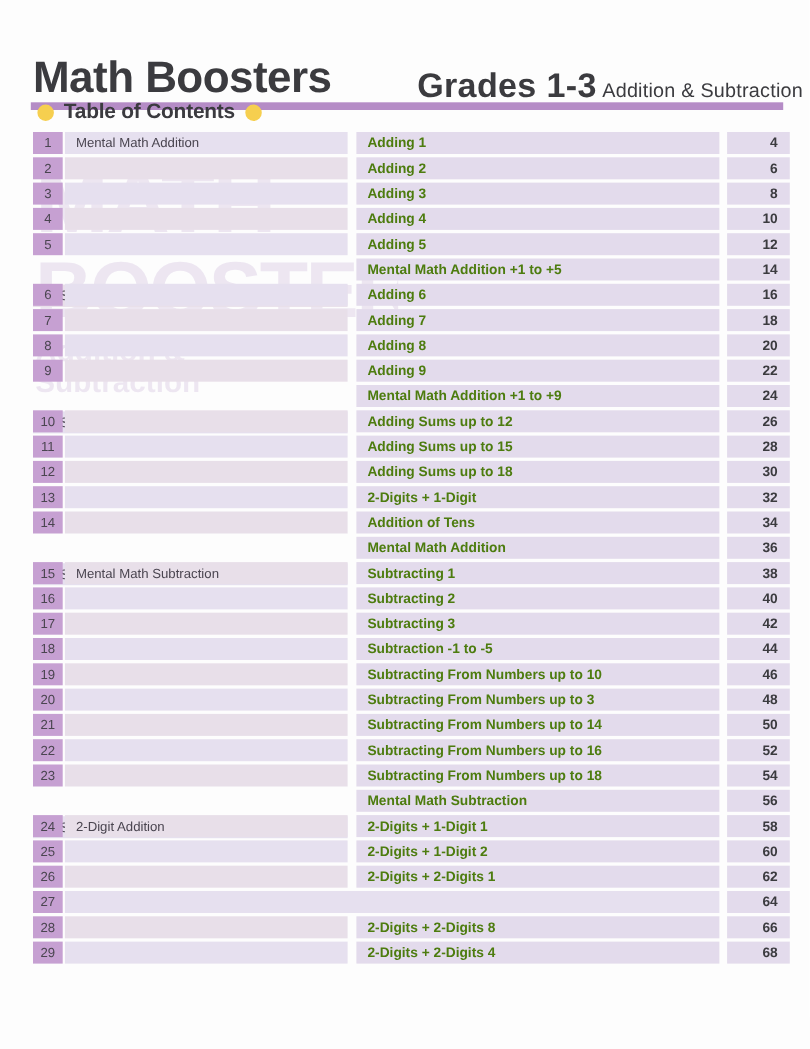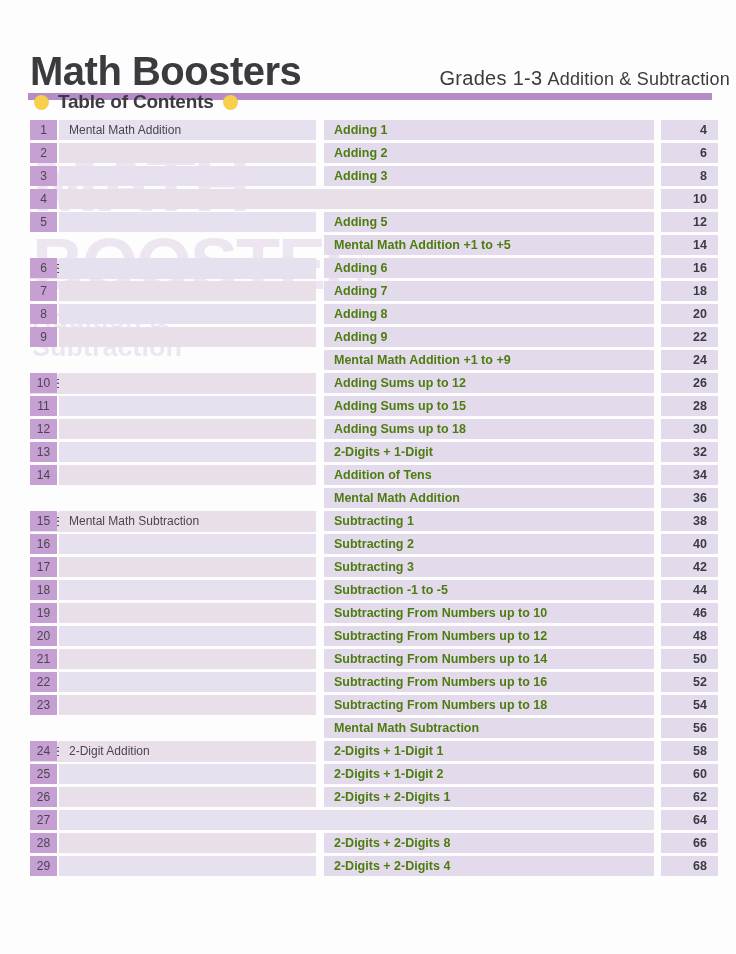--- a/index.html
+++ b/index.html
@@ -43,22 +43,22 @@
   }
   .title-right {
     position: absolute;
     right: 6px;
     top: 14px;
     white-space: nowrap;
     color: #3b3b3f;
     line-height: 30px;
   }
   .grades {
-    font-size: 20px;
-    font-weight: normal;
+    font-size: 31px;
+    font-weight: bold;
     letter-spacing: 0.3px;
   }
   .subject {
     font-size: 18px;
     font-weight: normal;
     letter-spacing: 0.2px;
     margin-left: 5px;
   }
   .rule {
     position: absolute;
@@ -234,20 +234,21 @@
         </div>
         <div class="row">
           <div class="cell col-num">3</div>
           <div class="cell col-sect tint-a"></div>
           <div class="cell col-title">Adding 3</div>
           <div class="cell col-page">8</div>
         </div>
         <div class="row">
           <div class="cell col-num">4</div>
           <div class="cell col-sect tint-b"></div>
+          <div class="cell col-title">Adding 4</div>
           <div class="cell col-page">10</div>
         </div>
         <div class="row">
           <div class="cell col-num">5</div>
           <div class="cell col-sect tint-a"></div>
           <div class="cell col-title">Adding 5</div>
           <div class="cell col-page">12</div>
         </div>
         <div class="row test">
           <div class="cell col-num"></div>
@@ -347,21 +348,21 @@
         </div>
         <div class="row">
           <div class="cell col-num">19</div>
           <div class="cell col-sect tint-b"></div>
           <div class="cell col-title">Subtracting From Numbers up to 10</div>
           <div class="cell col-page">46</div>
         </div>
         <div class="row">
           <div class="cell col-num">20</div>
           <div class="cell col-sect tint-a"></div>
-          <div class="cell col-title">Subtracting From Numbers up to 12</div>
+          <div class="cell col-title">Subtracting From Numbers up to 3</div>
           <div class="cell col-page">48</div>
         </div>
         <div class="row">
           <div class="cell col-num">21</div>
           <div class="cell col-sect tint-b"></div>
           <div class="cell col-title">Subtracting From Numbers up to 14</div>
           <div class="cell col-page">50</div>
         </div>
         <div class="row">
           <div class="cell col-num">22</div>

